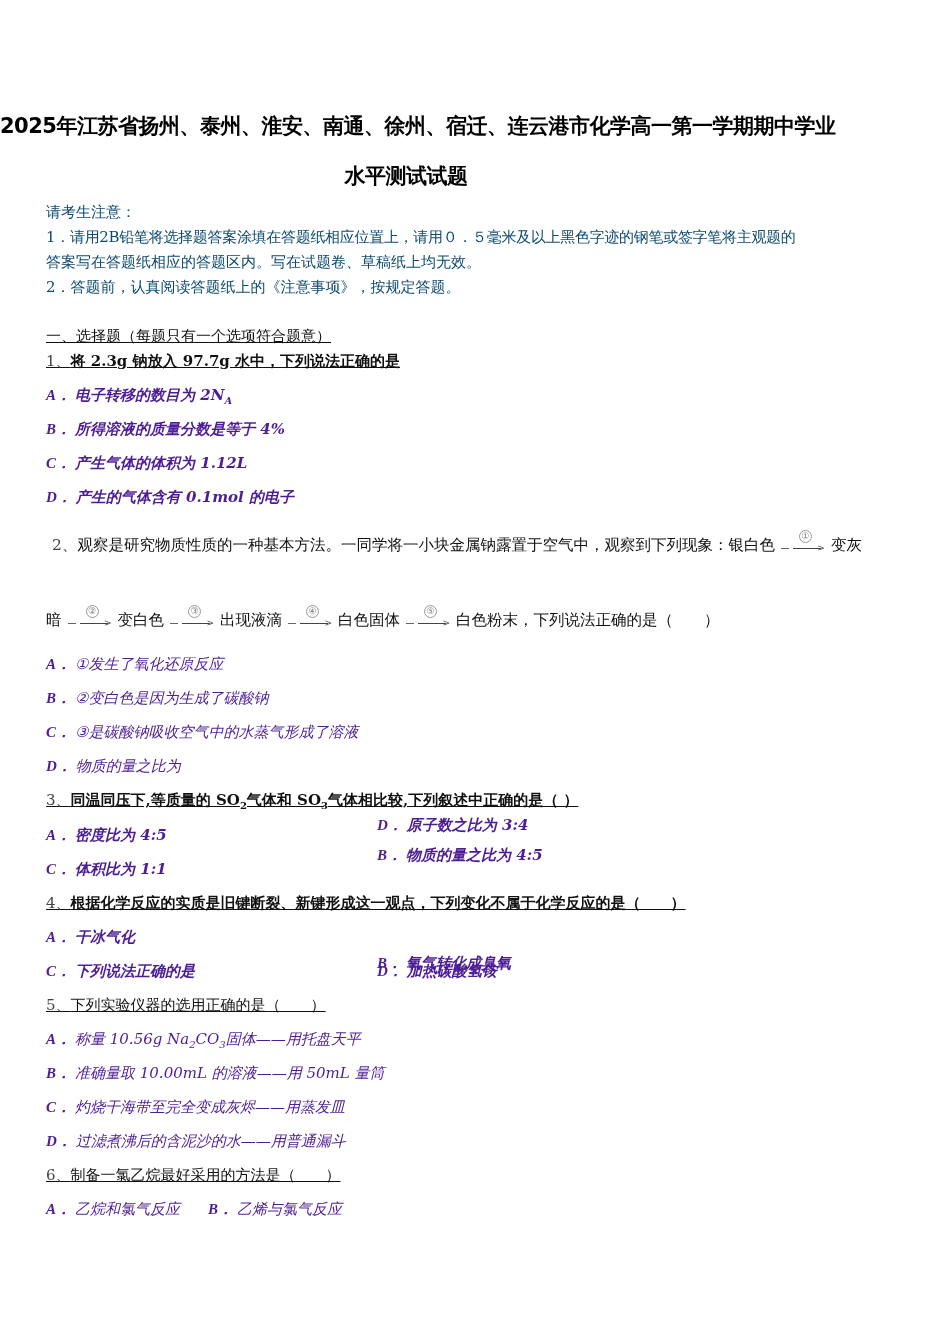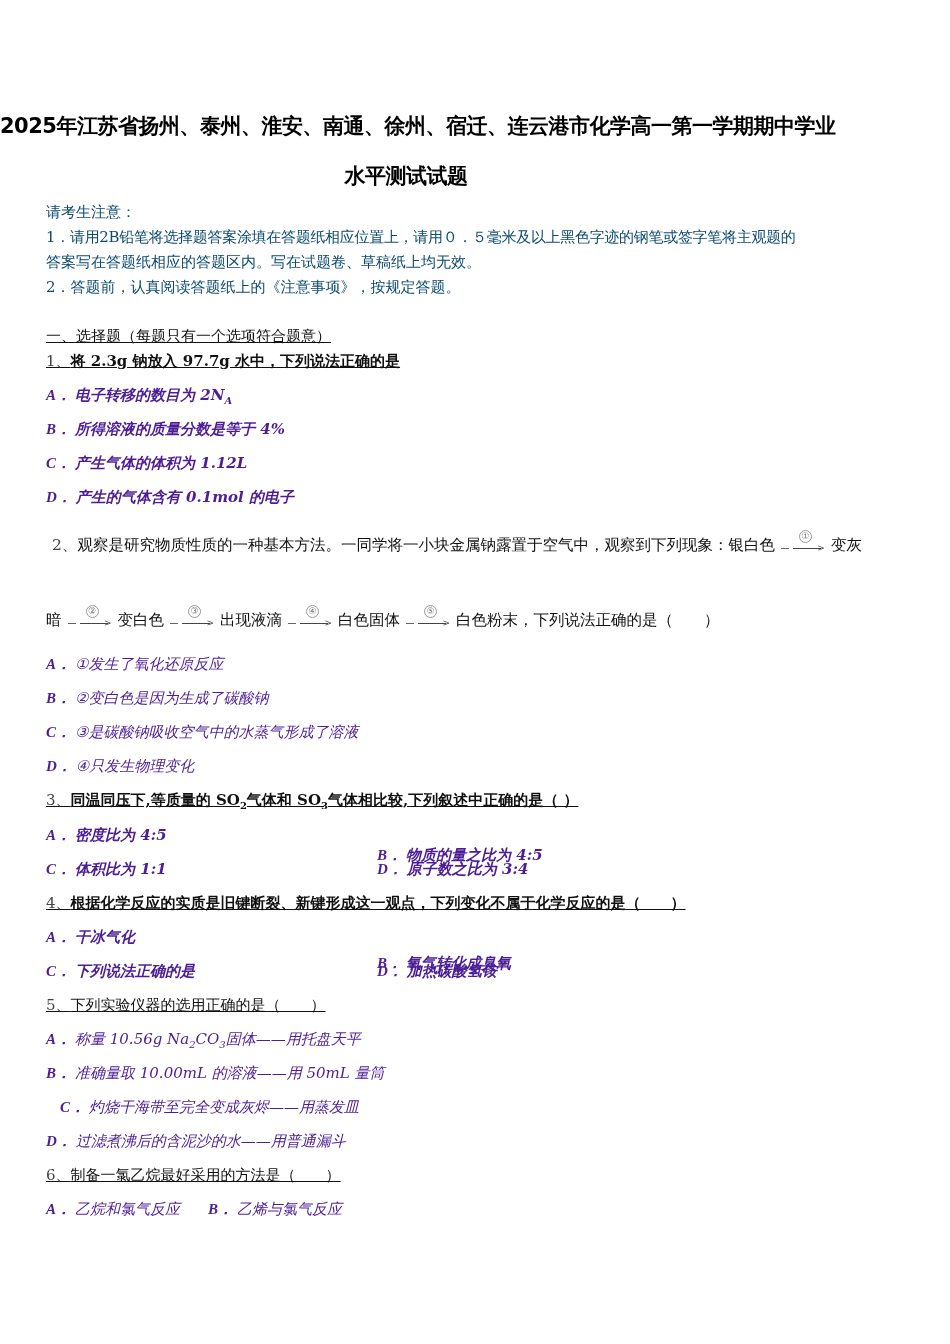--- a/index.html
+++ b/index.html
@@ -73,36 +73,36 @@
 <div class="abs opt" style="top:655px; left:46px;">
   <span class="letter">A．</span><span class="thin">①发生了氧化还原反应</span>
 </div>
 <div class="abs opt" style="top:689px; left:46px;">
   <span class="letter">B．</span><span class="thin">②变白色是因为生成了碳酸钠</span>
 </div>
 <div class="abs opt" style="top:723px; left:46px;">
   <span class="letter">C．</span><span class="thin">③是碳酸钠吸收空气中的水蒸气形成了溶液</span>
 </div>
 <div class="abs opt" style="top:757px; left:46px;">
-  <span class="letter">D．</span><span class="thin">④只发生物理变化</span>
+  <span class="letter">D．</span><span class="thin">物质的量之比为</span>
 </div>
 
 <div class="abs q" style="top:791px;">
   <span class="num">3、</span><span>同温同压下,等质量的 SO</span><sub>2</sub><span>气体和 SO</span><sub>3</sub><span>气体相比较,下列叙述中正确的是（ ）</span>
 </div>
 <div class="abs opt" style="top:826px; left:46px;">
   <span class="letter">A．</span><span>密度比为 4:5</span>
 </div>
 <div class="abs opt" style="top:846px; left:377px;">
   <span class="letter">B．</span><span>物质的量之比为 4:5</span>
 </div>
 <div class="abs opt" style="top:860px; left:46px;">
   <span class="letter">C．</span><span>体积比为 1:1</span>
 </div>
-<div class="abs opt" style="top:860px; left:377px;">
+<div class="abs opt" style="top:816px; left:377px;">
   <span class="letter">D．</span><span>原子数之比为 3:4</span>
 </div>
 
 <div class="abs q" style="top:894px;">
   <span class="num">4、</span><span>根据化学反应的实质是旧键断裂、新键形成这一观点，下列变化不属于化学反应的是（　　）</span>
 </div>
 <div class="abs opt" style="top:928px; left:46px;">
   <span class="letter">A．</span><span>干冰气化</span>
 </div>
 <div class="abs opt" style="top:928px; left:377px;margin-top:26px;">
@@ -117,21 +117,21 @@
 
 <div class="abs q" style="top:996px; font-weight:normal;">
   <span class="num">5、</span><span>下列实验仪器的选用正确的是（　　）</span>
 </div>
 <div class="abs opt" style="top:1030px; left:46px;">
   <span class="letter">A．</span><span class="thin">称量 10.56g Na</span><sub class="thin">2</sub><span class="thin">CO</span><sub class="thin">3</sub><span class="thin">固体——用托盘天平</span>
 </div>
 <div class="abs opt" style="top:1064px; left:46px;">
   <span class="letter">B．</span><span class="thin">准确量取 10.00mL 的溶液——用 50mL 量筒</span>
 </div>
-<div class="abs opt" style="top:1098px; left:60px;">
+<div class="abs opt" style="top:1098px; left:46px;">
   <span class="letter">C．</span><span class="thin">灼烧干海带至完全变成灰烬——用蒸发皿</span>
 </div>
 <div class="abs opt" style="top:1132px; left:46px;">
   <span class="letter">D．</span><span class="thin">过滤煮沸后的含泥沙的水——用普通漏斗</span>
 </div>
 
 <div class="abs q" style="top:1166px; font-weight:normal;">
   <span class="num">6、</span><span>制备一氯乙烷最好采用的方法是（　　）</span>
 </div>
 <div class="abs opt" style="top:1200px; left:46px;">

